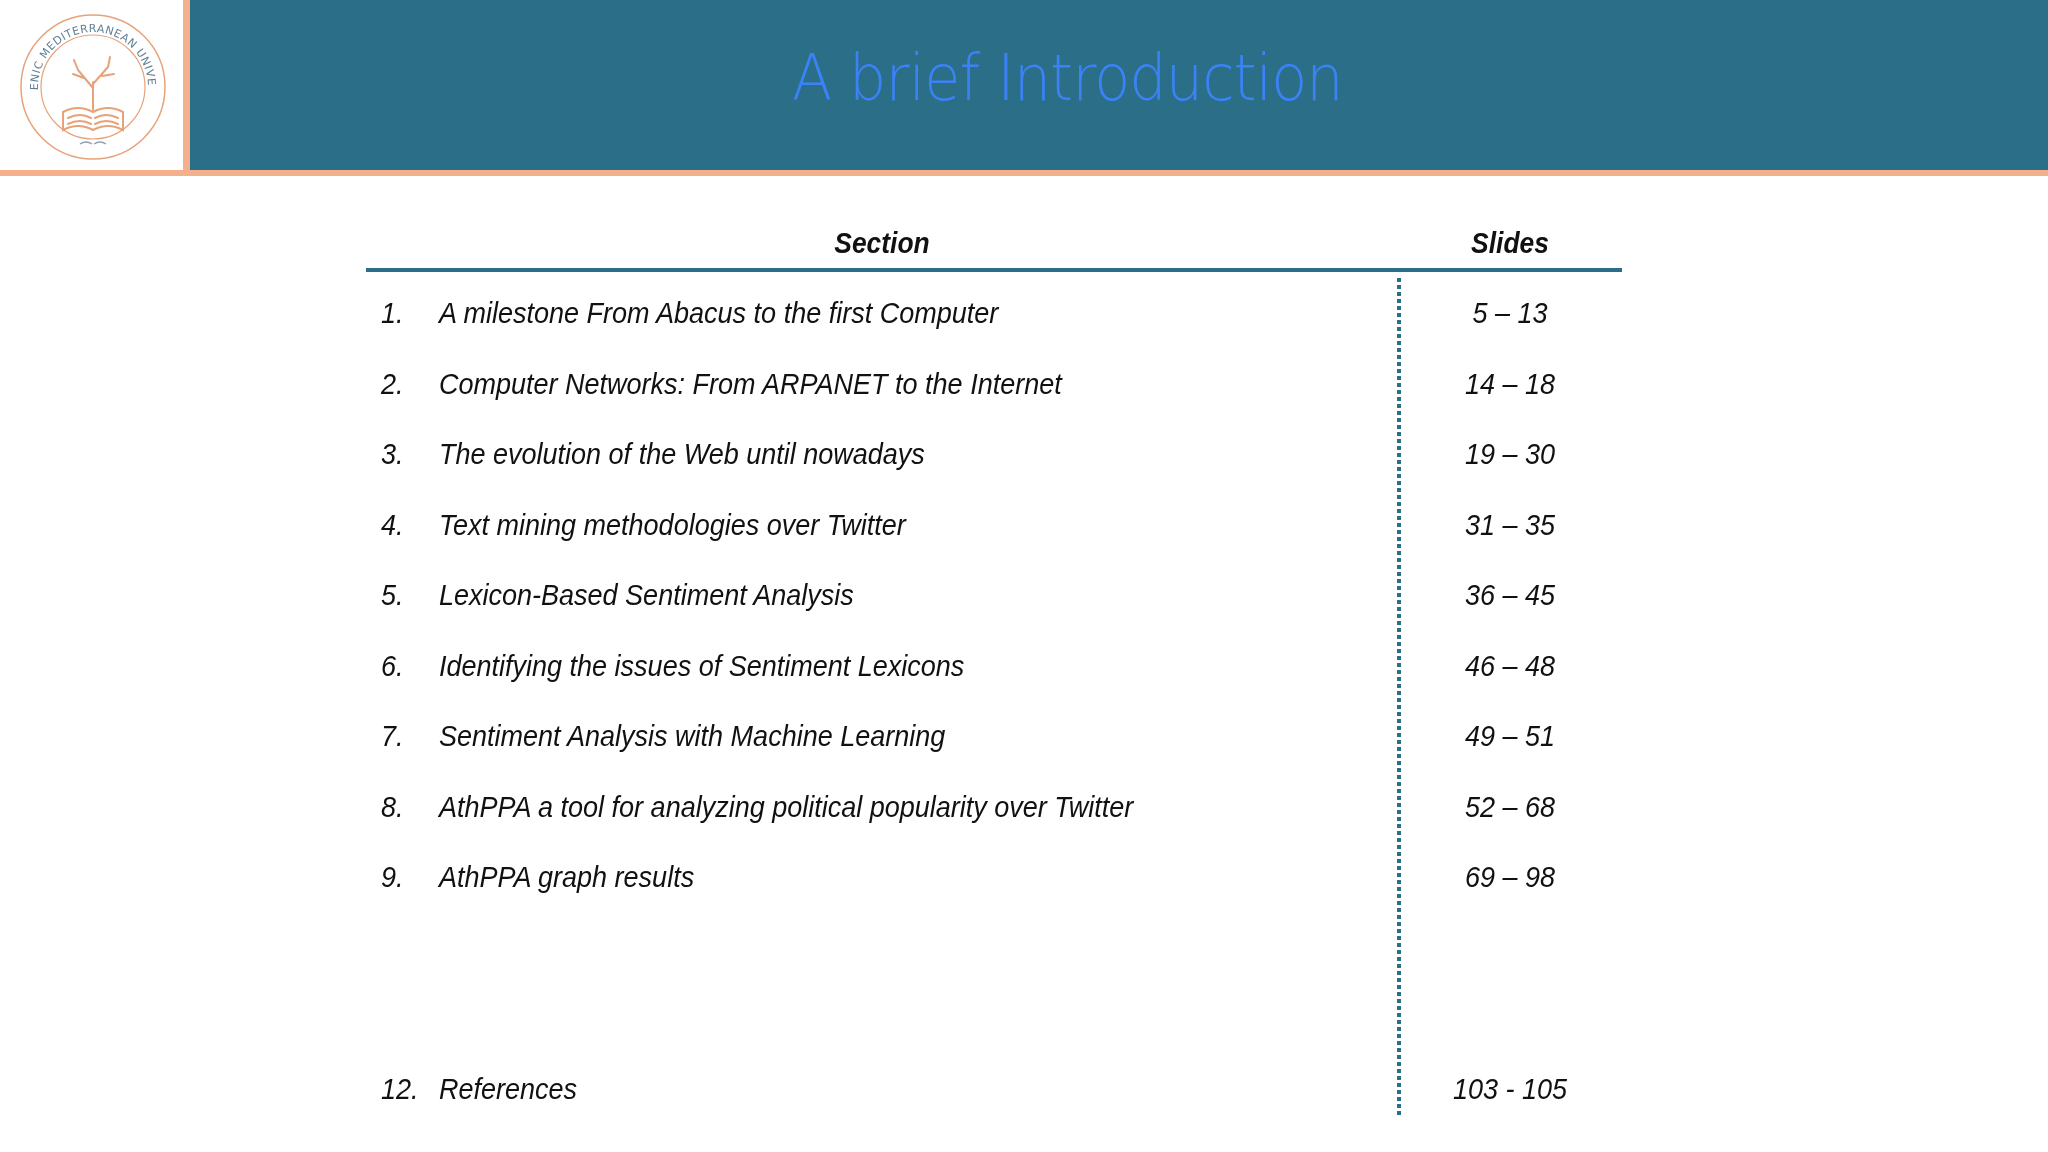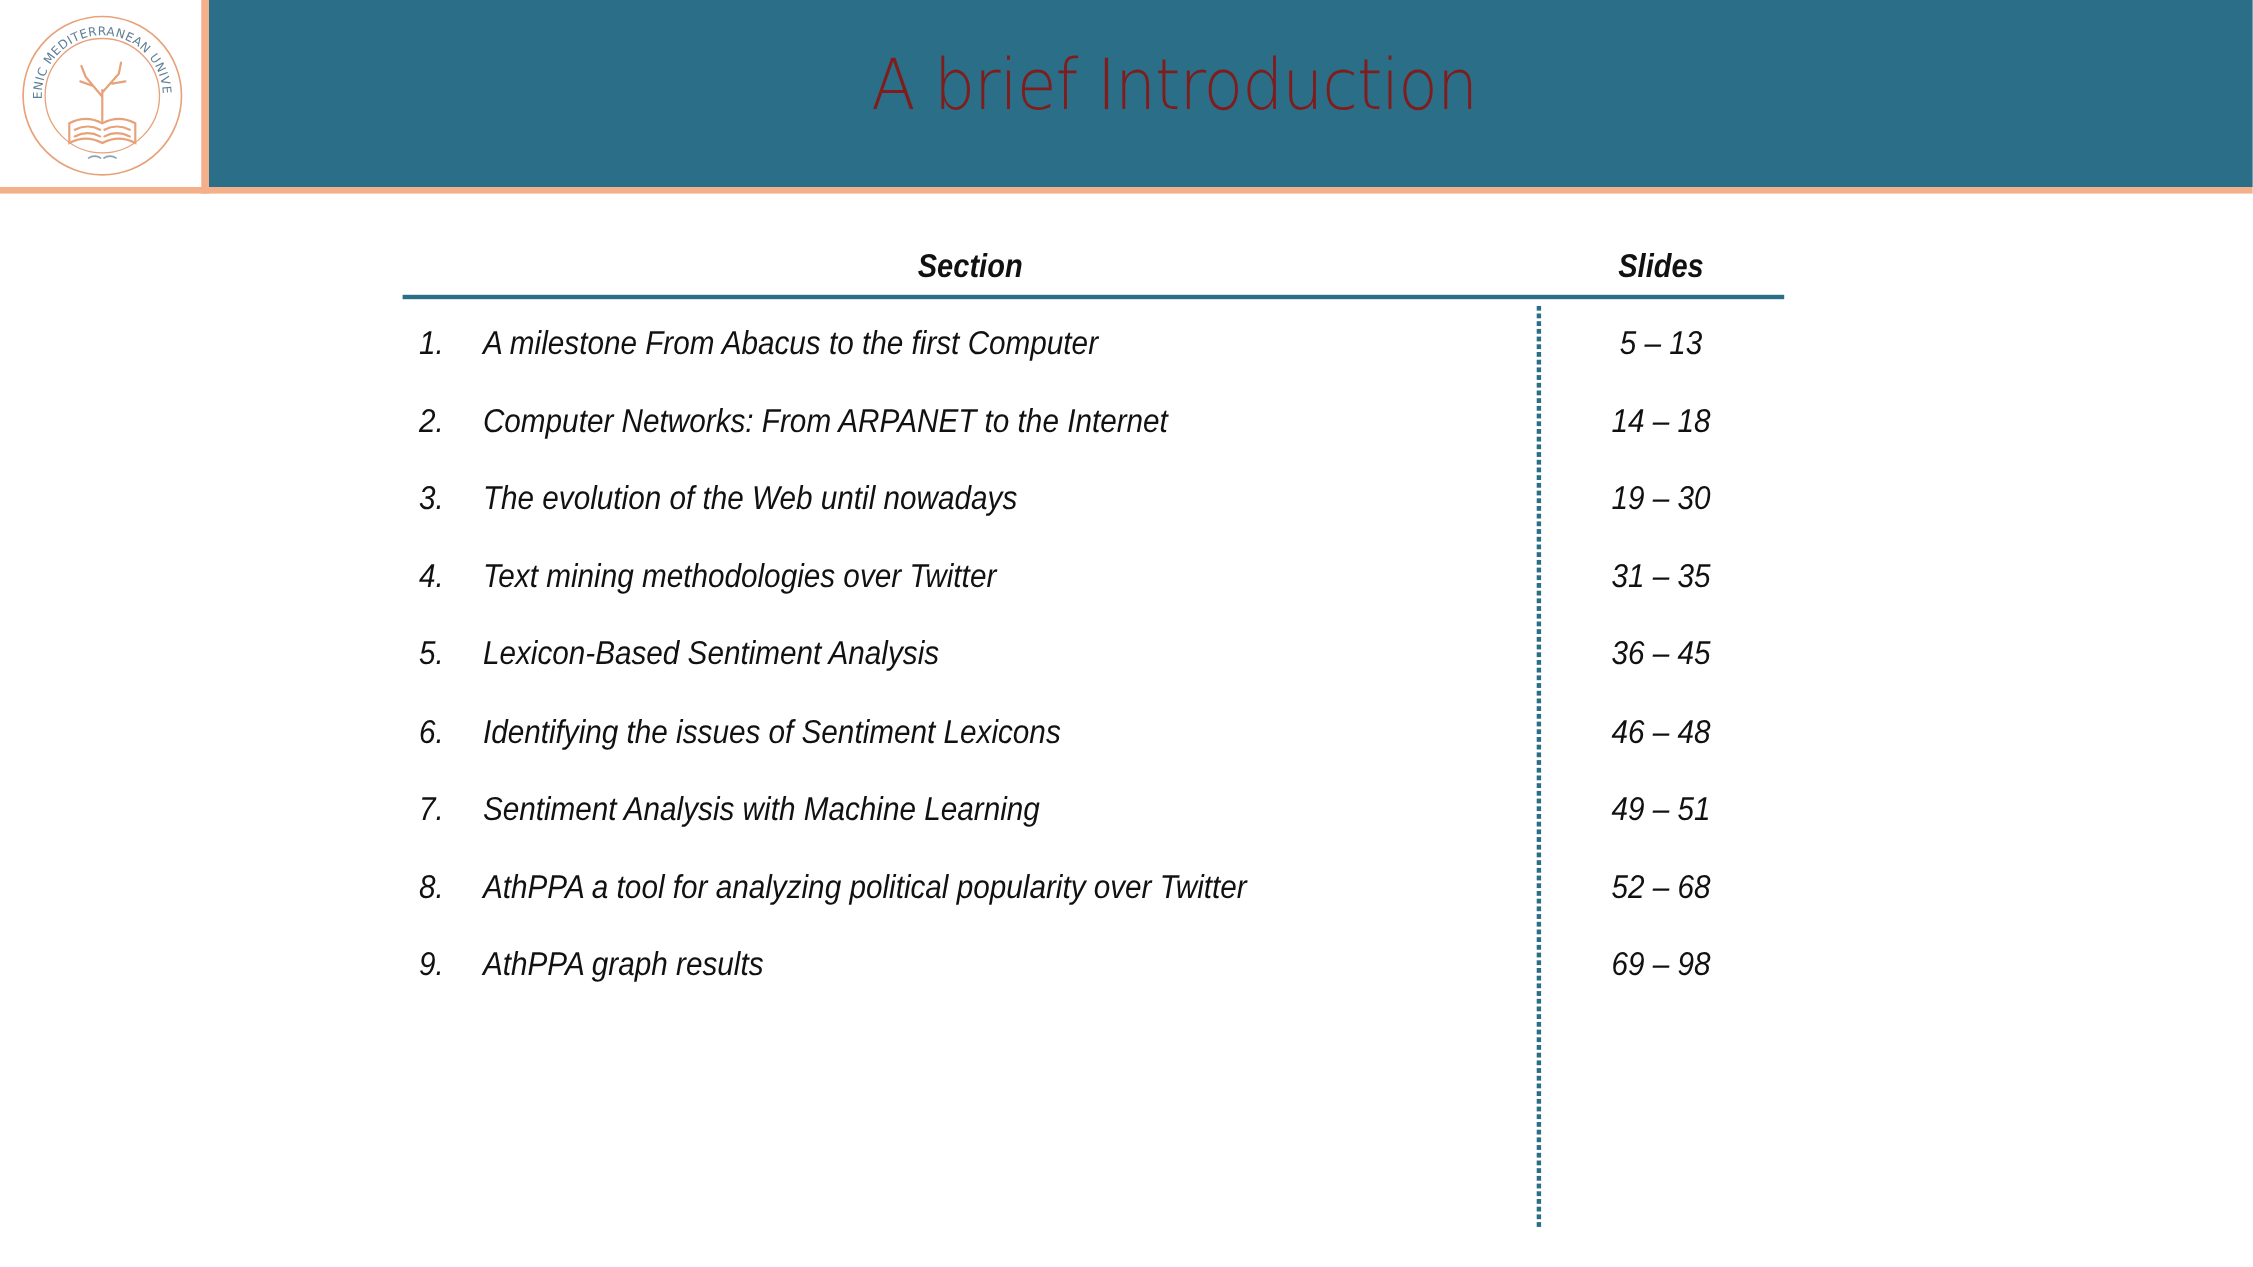--- a/index.html
+++ b/index.html
@@ -20,21 +20,21 @@
   .title-band {
     position: absolute; left: 190px; top: 0; width: 1858px; height: 170px;
     background: #2b6e88;
   }
   .divider-h {
     position: absolute; left: 0; top: 170px; width: 2048px; height: 6px;
     background: #f4b08a;
   }
   .slide-title {
     position: absolute; left: 190px; width: 1858px; top: 38px;
-    text-align: center; color: #7f1d1d;
+    text-align: center; color: #3b82f6;
     font-family: "DejaVu Sans", sans-serif; font-weight: 200;
     font-size: 64px; letter-spacing: -1px; line-height: 80px;
     padding-left: 0;
   }
   .slide-title span { display: inline-block; transform: translateX(-52px) scaleX(0.92); }
 
   .toc { position: absolute; left: 366px; top: 216px; width: 1256px; height: 900px; font-style: italic; }
   .th {
     position: absolute; top: 10px; font-weight: bold; font-size: 30px; color: #111;
     transform: scaleX(0.88);
@@ -128,13 +128,18 @@
   <div class="row" style="top:570.5px">
     <span class="num">8.</span>
     <span class="label">AthPPA a tool for analyzing political popularity over Twitter</span>
     <span class="pages">52 – 68</span>
   </div>
   <div class="row" style="top:641px">
     <span class="num">9.</span>
     <span class="label">AthPPA graph results</span>
     <span class="pages">69 – 98</span>
   </div>
+  <div class="row" style="top:852.5px">
+    <span class="num">12.</span>
+    <span class="label">References</span>
+    <span class="pages">103 - 105</span>
+  </div>
 </div>
 
 </body></html>

